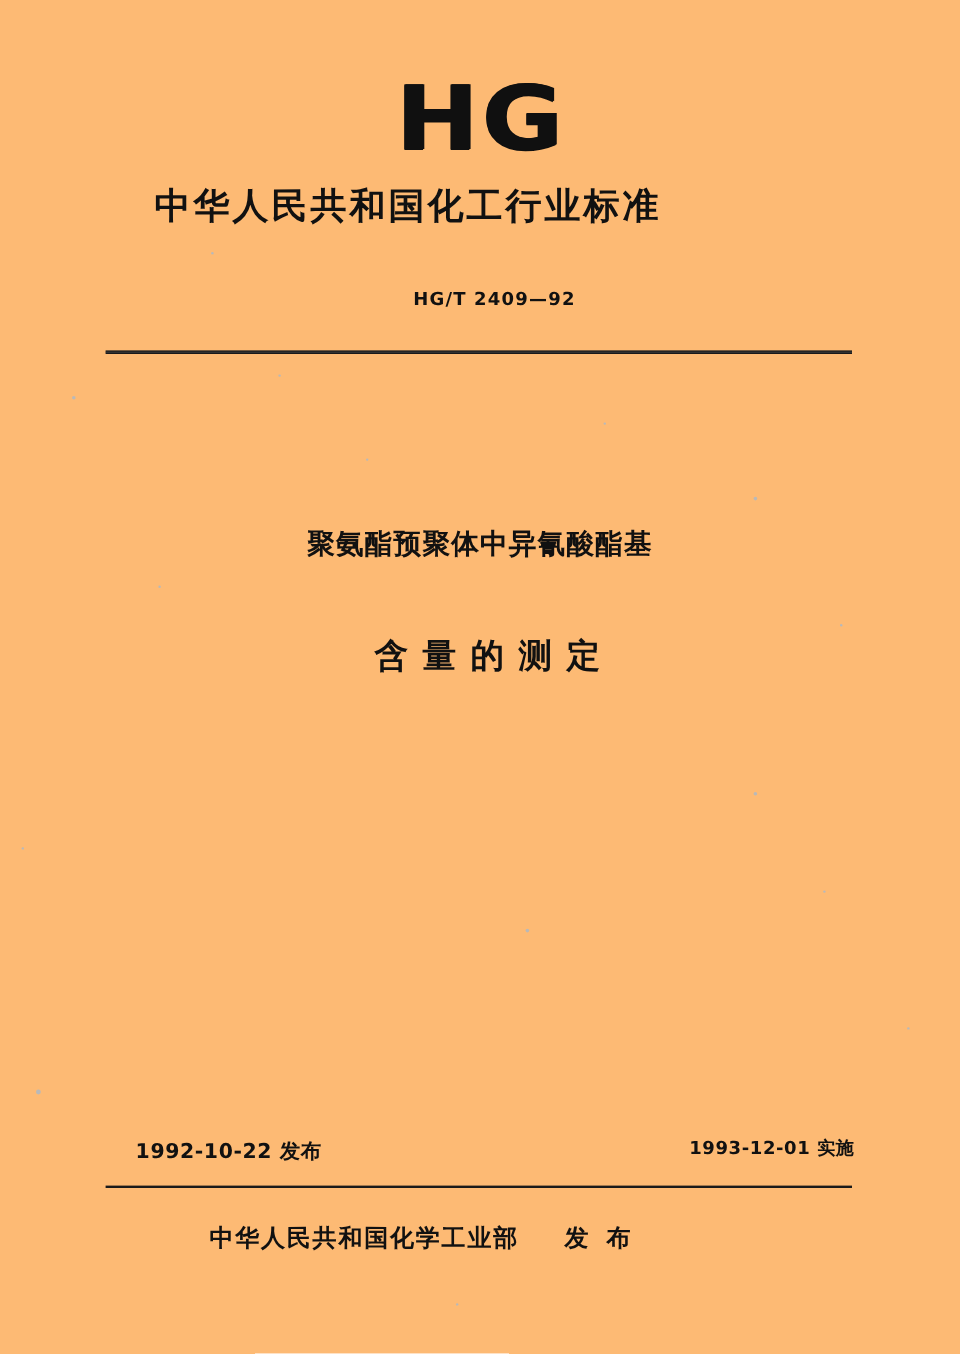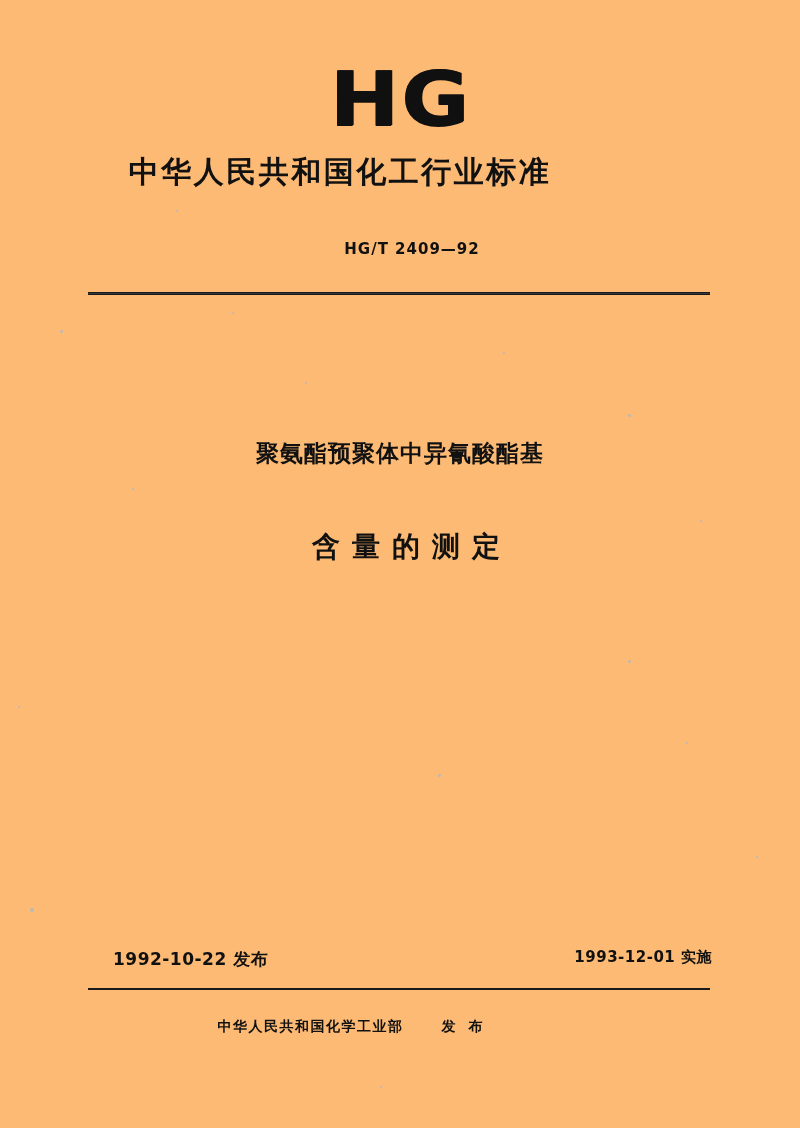--- a/index.html
+++ b/index.html
@@ -154,21 +154,21 @@
     background: #1a1a1a;
   }
   .publisher {
     position: absolute;
     top: 1018px;
     left: 0;
     width: 704px;
     text-align: center;
     font-family: "DejaVu Sans", sans-serif;
     font-weight: 700;
-    font-size: 14px;
+    font-size: 20px;
     letter-spacing: 1.5px;
     color: #111;
   }
   .publisher .pub-verb {
     display: inline-block;
     margin-left: 38px;
     letter-spacing: 4px;
   }
 </style>
 </head>

